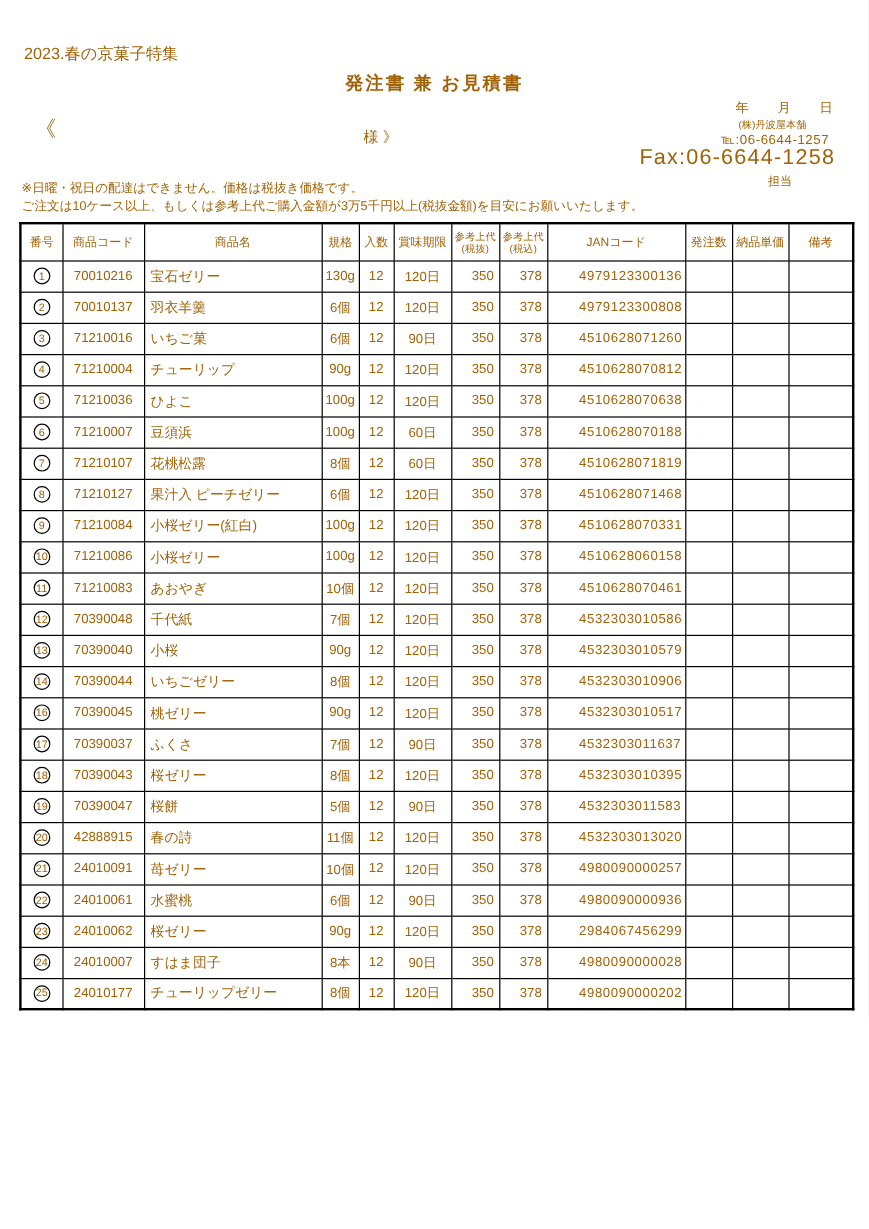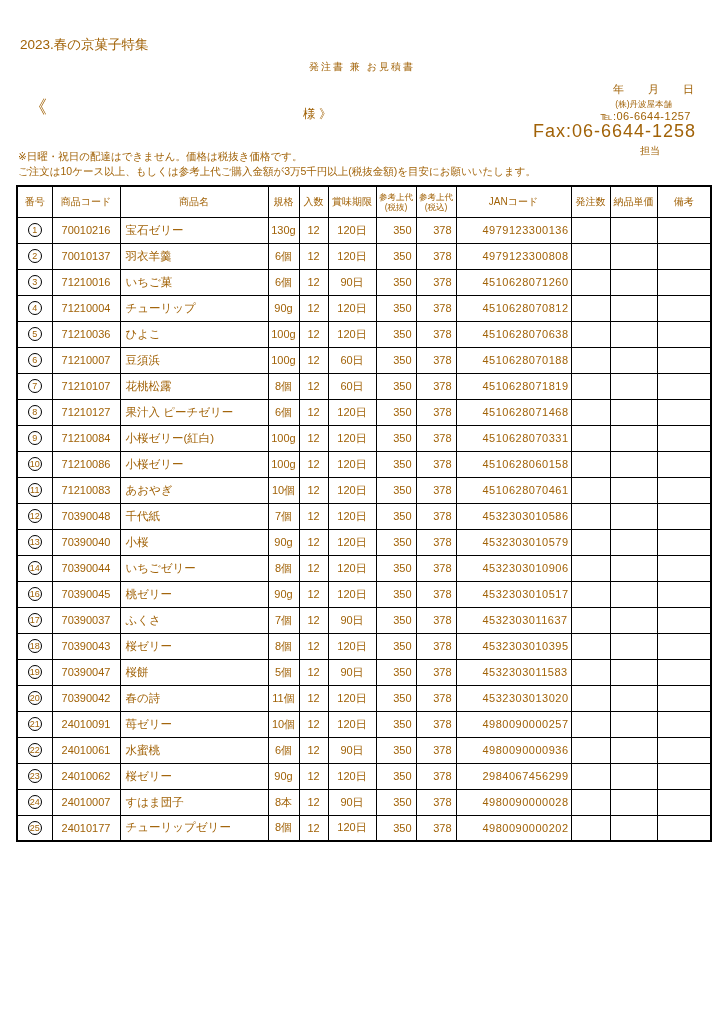--- a/index.html
+++ b/index.html
@@ -8,21 +8,21 @@
     position: relative;
     width: 724px;
     height: 1024px;
     margin: 0 auto;
     background: #ffffff;
     color: #a16207;
     font-family: "Liberation Sans", "DejaVu Sans", sans-serif;
     overflow: hidden;
   }
   .series-title { position:absolute; left:20px; top:36px; font-size:13.5px; }
-  .doc-title { position:absolute; left:0; right:0; top:60px; text-align:center; font-size:10px; font-weight:normal; letter-spacing:2px; }
+  .doc-title { position:absolute; left:0; right:0; top:60px; text-align:center; font-size:15px; font-weight:bold; letter-spacing:2px; }
   .date-line { position:absolute; right:30px; top:82px; font-size:11px; display:flex; gap:24px; }
   .company { position:absolute; right:52px; top:99px; font-size:8.5px; }
   .tel { position:absolute; right:33px; top:110px; font-size:11px; letter-spacing:0.5px; }
   .fax { position:absolute; right:28px; top:121px; font-size:18px; letter-spacing:1px; }
   .tanto { position:absolute; right:64px; top:144px; font-size:10px; }
   .quote-open { position:absolute; left:29px; top:95px; font-size:18px; }
   .customer-suffix { position:absolute; left:303px; top:106px; font-size:12.5px; }
   .note-1 { position:absolute; left:18px; top:150px; font-size:10.5px; }
   .note-2 { position:absolute; left:18px; top:165px; font-size:10.5px; }
 
@@ -358,21 +358,21 @@
           <td class="ac">90日</td>
           <td class="ar">350</td>
           <td class="ar">378</td>
           <td class="jan">4532303011583</td>
           <td class="ac"></td>
           <td class="ac"></td>
           <td class="ac"></td>
         </tr>
         <tr>
           <td class="ac"><span class="circled">20</span></td>
-          <td class="ac">70390042</td>
+          <td class="ac">42888915</td>
           <td class="al">春の詩</td>
           <td class="ac">11個</td>
           <td class="ac">12</td>
           <td class="ac">120日</td>
           <td class="ar">350</td>
           <td class="ar">378</td>
           <td class="jan">4532303013020</td>
           <td class="ac"></td>
           <td class="ac"></td>
           <td class="ac"></td>

